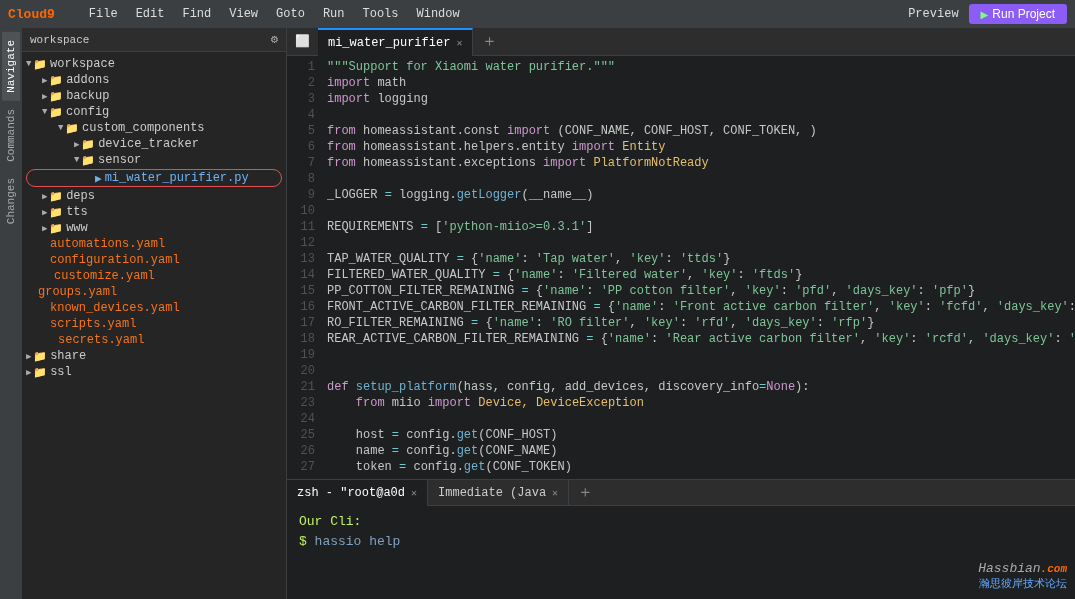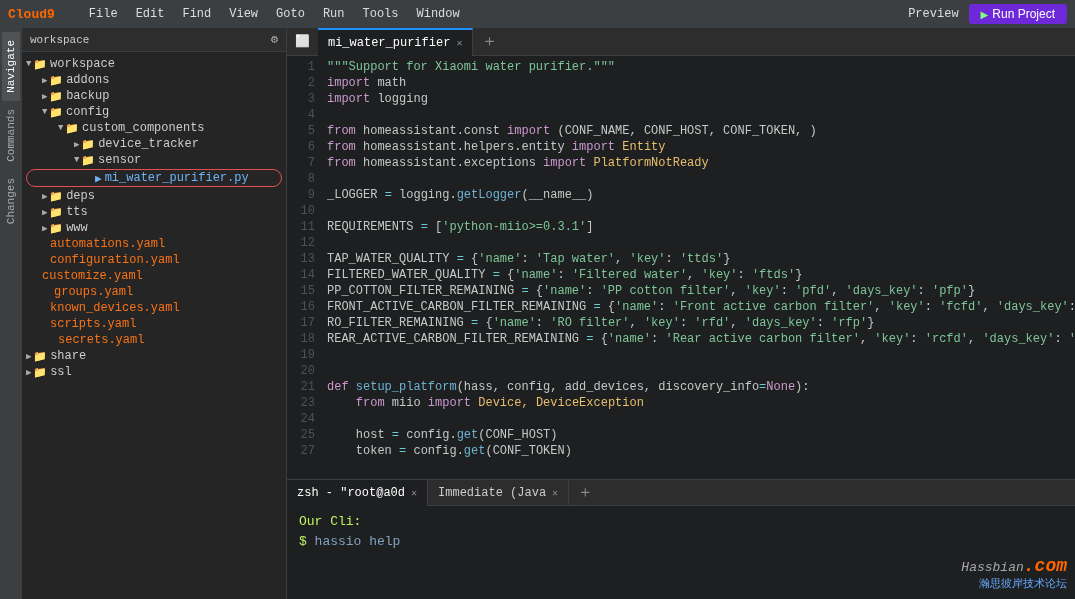--- a/index.html
+++ b/index.html
@@ -4,21 +4,21 @@
   <style>
     * { margin: 0; padding: 0; box-sizing: border-box; }
     body { font-family: 'Menlo', 'Monaco', 'Courier New', monospace; font-size: 12px; background: #1d1f21; color: #c5c8c6; width: 1075px; height: 599px; overflow: hidden; display: flex; flex-direction: column; }
 
     
     .menubar { background: #3c3f41; color: #ccc; display: flex; align-items: center; height: 28px; padding: 0 8px; gap: 2px; flex-shrink: 0; }
     .menubar-logo { color: #f60; font-weight: bold; font-size: 13px; margin-right: 24px; }
     .menubar-item { padding: 3px 8px; font-size: 12px; cursor: pointer; color: #ddd; }
     .menubar-spacer { flex: 1; }
     .menubar-preview { color: #ddd; font-size: 12px; padding: 3px 8px; }
-    .run-project-btn { background: #6d28d9; color: white; border: none; padding: 3px 12px; border-radius: 3px; font-size: 12px; cursor: pointer; display: flex; align-items: center; gap: 4px; }
+    .run-project-btn { background: #8b5cf6; color: white; border: none; padding: 3px 12px; border-radius: 3px; font-size: 12px; cursor: pointer; display: flex; align-items: center; gap: 4px; }
     .run-project-btn::before { content: '▶'; color: #7fff7f; font-size: 10px; }
 
     
     .main-layout { display: flex; flex: 1; overflow: hidden; }
 
     
     .sidebar-tabs { width: 22px; background: #3c3f41; display: flex; flex-direction: column; align-items: center; padding-top: 4px; flex-shrink: 0; }
     .sidebar-tab { writing-mode: vertical-rl; transform: rotate(180deg); padding: 8px 3px; font-size: 11px; color: #aaa; cursor: pointer; }
     .sidebar-tab.active { color: #fff; background: #4e5254; }
 
@@ -177,25 +177,25 @@
       </div>
 
       <div class="tree-item" style="padding-left:28px;">
         <span class="tree-label yaml-file">automations.yaml</span>
       </div>
 
       <div class="tree-item" style="padding-left:28px;">
         <span class="tree-label yaml-file">configuration.yaml</span>
       </div>
 
-      <div class="tree-item" style="padding-left:20px;">
+      <div class="tree-item" style="padding-left:32px;">
         <span class="tree-label yaml-file">customize.yaml</span>
       </div>
 
-      <div class="tree-item" style="padding-left:32px;">
+      <div class="tree-item" style="padding-left:16px;">
         <span class="tree-label yaml-file">groups.yaml</span>
       </div>
 
 
       <div class="tree-item" style="padding-left:28px;">
         <span class="tree-label yaml-file">known_devices.yaml</span>
       </div>
 
       <div class="tree-item" style="padding-left:28px;">
         <span class="tree-label yaml-file">scripts.yaml</span>
@@ -320,20 +320,24 @@
         <span class="line-number">23</span>
         <span class="line-content">    <span class="kw">from</span> <span class="var">miio</span> <span class="kw">import</span> <span class="cls">Device, DeviceException</span></span>
       </div>
       <div class="code-line">
         <span class="line-number">24</span>
         <span class="line-content"> </span>
       </div>
       <div class="code-line">
         <span class="line-number">25</span>
         <span class="line-content">    <span class="var">host</span> <span class="op">=</span> <span class="var">config</span><span class="punc">.</span><span class="fn">get</span><span class="punc">(</span><span class="var">CONF_HOST</span><span class="punc">)</span></span>
+      </div>
+      <div class="code-line">
+        <span class="line-number">26</span>
+        <span class="line-content">    <span class="var">name</span> <span class="op">=</span> <span class="var">config</span><span class="punc">.</span><span class="fn">get</span><span class="punc">(</span><span class="var">CONF_NAME</span><span class="punc">)</span></span>
       </div>
       <div class="code-line">
         <span class="line-number">27</span>
         <span class="line-content">    <span class="var">token</span> <span class="op">=</span> <span class="var">config</span><span class="punc">.</span><span class="fn">get</span><span class="punc">(</span><span class="var">CONF_TOKEN</span><span class="punc">)</span></span>
       </div>
 
     </div>
 
     <div class="terminal-area">
       <div class="terminal-tab-bar">
@@ -356,16 +360,16 @@
         </div>
       </div>
     </div>
 
   </div>
 
 </div>
 
 <div class="watermark">
   <div style="font-style:italic;">
-    <span style="color:#aaa; font-size:13px;">Hassbian</span><span style="color:#f60; font-size:18px; font-weight:bold; font-style:italic;">.com</span>
+    <span style="color:#aaa; font-size:13px;">Hassbian</span><span style="color:#f60; font-size:11px; font-weight:bold; font-style:italic;">.com</span>
   </div>
   <div style="color:#6af; font-size:11px;">瀚思彼岸技术论坛</div>
 </div>
 
 </body></html>

